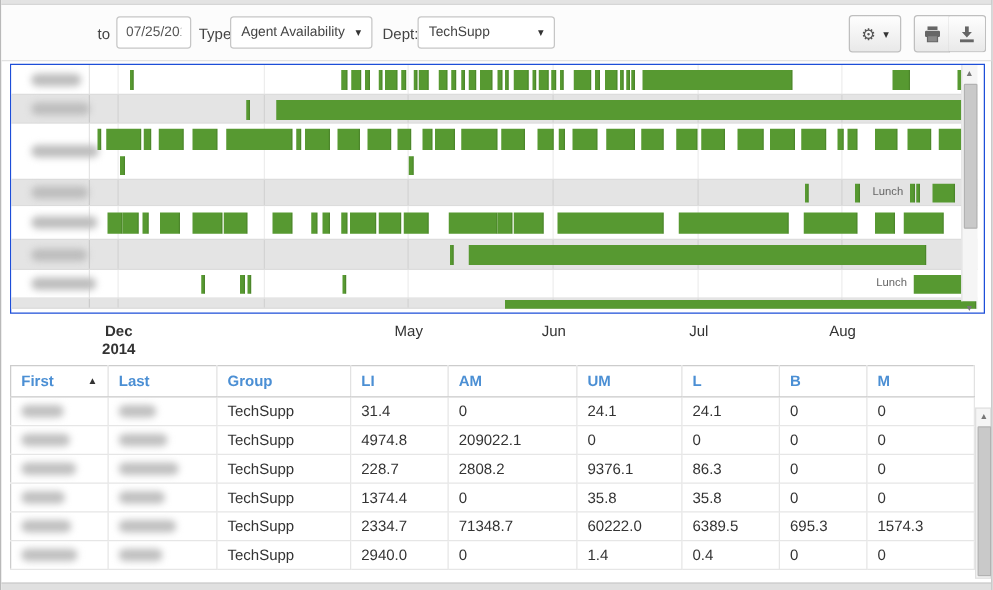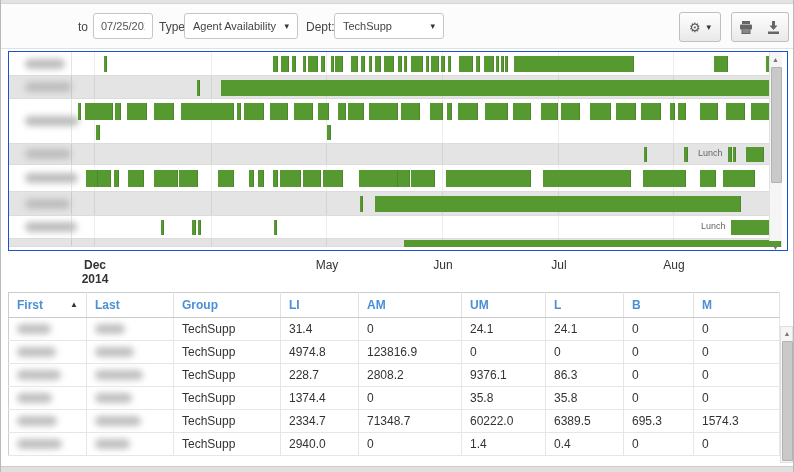--- a/index.html
+++ b/index.html
@@ -346,21 +346,21 @@
         </tr>
         <tr>
           <td>
             <div class="cell-blur" style="width: 39px;"></div>
           </td>
           <td>
             <div class="cell-blur" style="width: 39px;"></div>
           </td>
           <td>TechSupp</td>
           <td>4974.8</td>
-          <td>123816.9</td>
+          <td>209022.1</td>
           <td>0</td>
           <td>0</td>
           <td>0</td>
           <td>0</td>
         </tr>
         <tr>
           <td>
             <div class="cell-blur" style="width: 44px;"></div>
           </td>
           <td>

